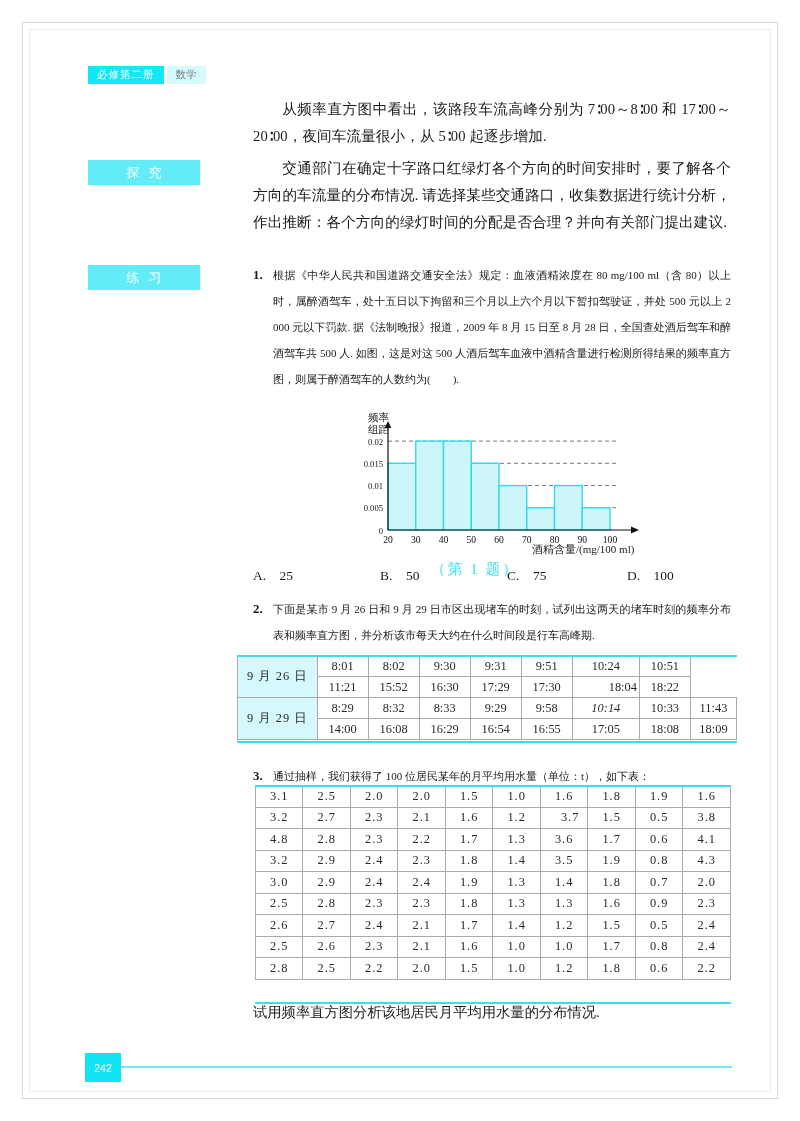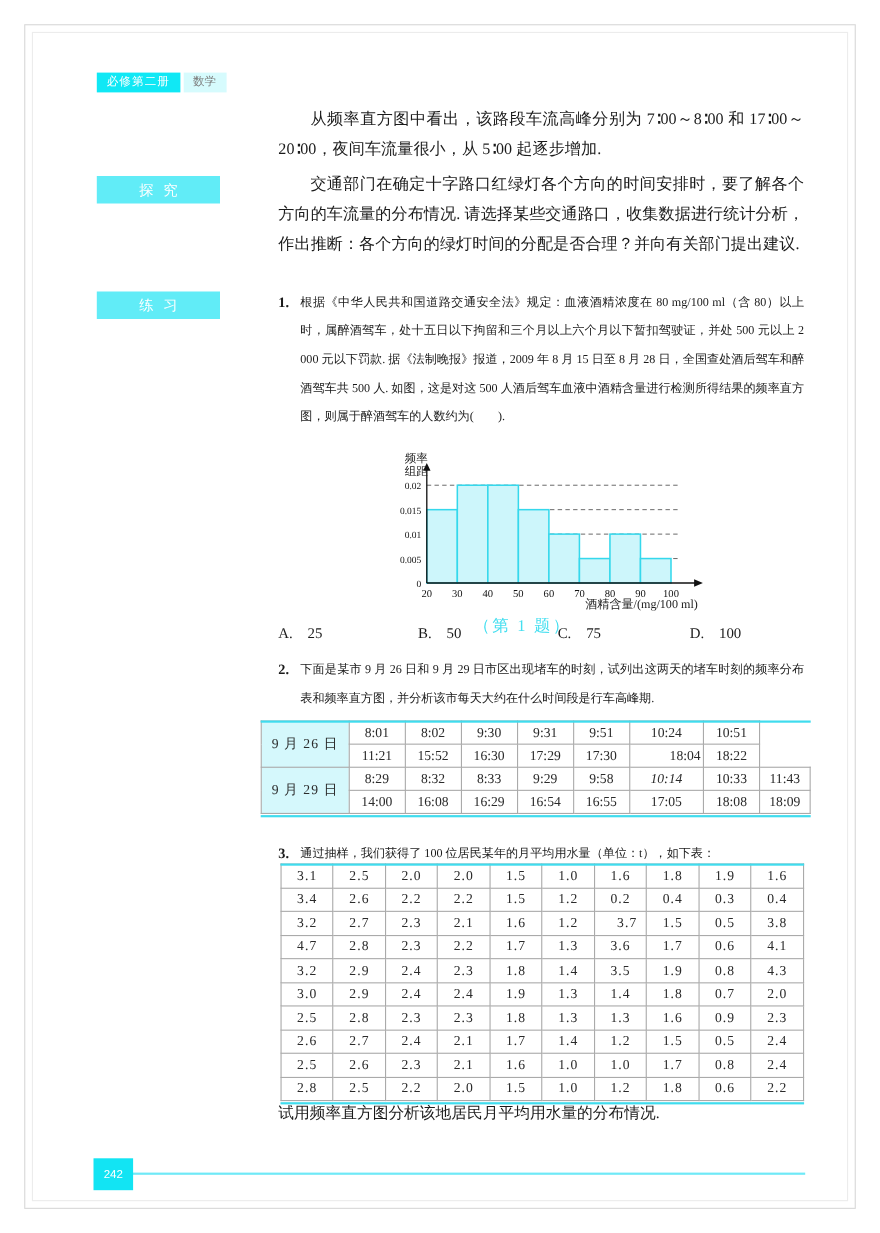--- a/index.html
+++ b/index.html
@@ -355,45 +355,33 @@
             <td style="width: 47.6px;">2.0</td>
             <td style="width: 47.6px;">2.0</td>
             <td style="width: 47.6px;">1.5</td>
             <td style="width: 47.6px;">1.0</td>
             <td style="width: 47.6px;">1.6</td>
             <td style="width: 47.6px;">1.8</td>
             <td style="width: 47.6px;">1.9</td>
             <td style="width: 47.6px;">1.6</td>
           </tr>
           <tr>
-            <td style="width: 47.6px;">3.4</td>
-            <td style="width: 47.6px;">2.6</td>
-            <td style="width: 47.6px;">2.2</td>
-            <td style="width: 47.6px;">2.2</td>
-            <td style="width: 47.6px;">1.5</td>
-            <td style="width: 47.6px;">1.2</td>
-            <td style="width: 47.6px;">0.2</td>
-            <td style="width: 47.6px;">0.4</td>
-            <td style="width: 47.6px;">0.3</td>
-            <td style="width: 47.6px;">0.4</td>
-          </tr>
-          <tr>
             <td style="width: 47.6px;">3.2</td>
             <td style="width: 47.6px;">2.7</td>
             <td style="width: 47.6px;">2.3</td>
             <td style="width: 47.6px;">2.1</td>
             <td style="width: 47.6px;">1.6</td>
             <td style="width: 47.6px;">1.2</td>
             <td style="width: 47.6px; padding-left: 12px;">3.7</td>
             <td style="width: 47.6px;">1.5</td>
             <td style="width: 47.6px;">0.5</td>
             <td style="width: 47.6px;">3.8</td>
           </tr>
           <tr>
-            <td style="width: 47.6px;">4.7</td>
+            <td style="width: 47.6px;">4.8</td>
             <td style="width: 47.6px;">2.8</td>
             <td style="width: 47.6px;">2.3</td>
             <td style="width: 47.6px;">2.2</td>
             <td style="width: 47.6px;">1.7</td>
             <td style="width: 47.6px;">1.3</td>
             <td style="width: 47.6px;">3.6</td>
             <td style="width: 47.6px;">1.7</td>
             <td style="width: 47.6px;">0.6</td>
             <td style="width: 47.6px;">4.1</td>
           </tr>

